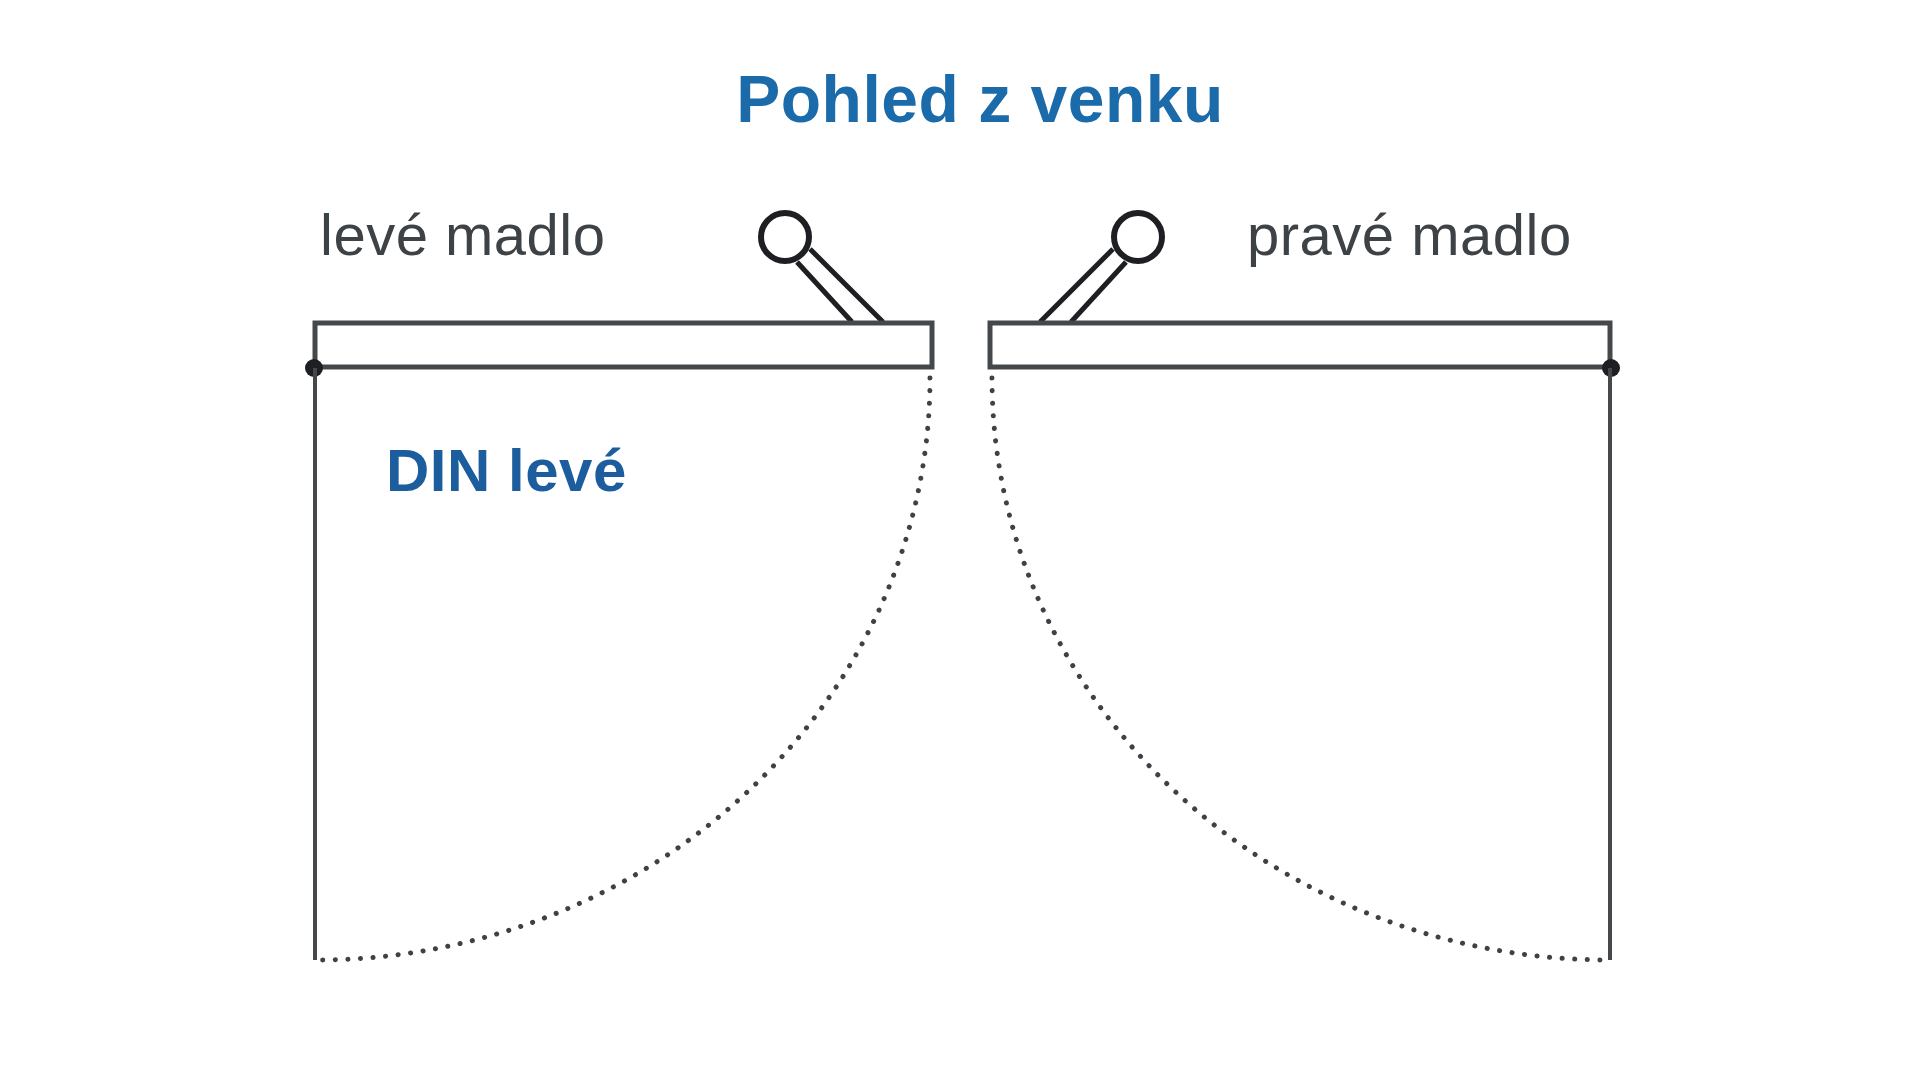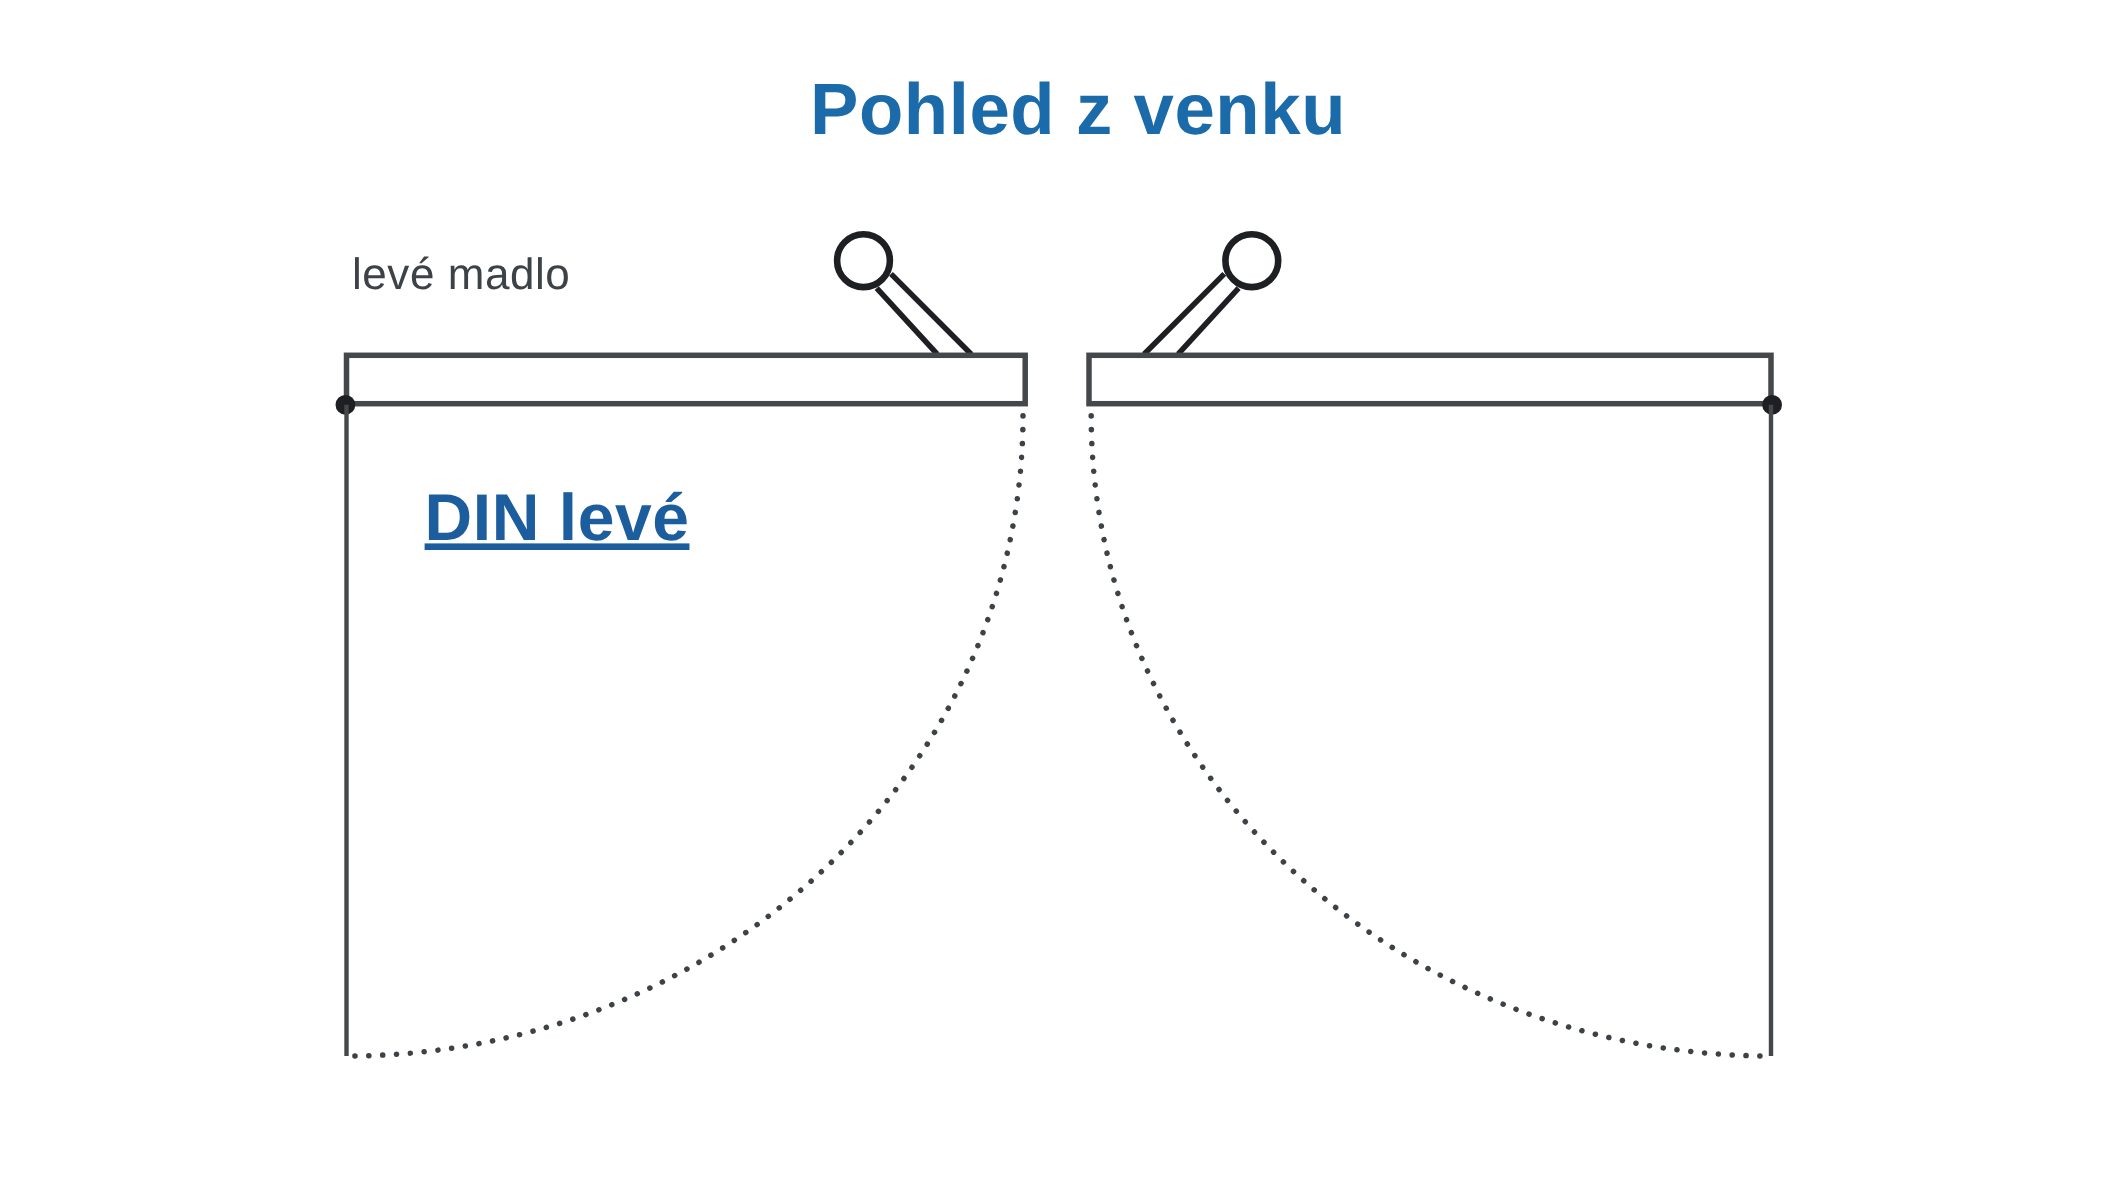--- a/index.html
+++ b/index.html
@@ -39,33 +39,31 @@
   .title {
     left: 980px;
     top: 66px;
     transform: translateX(-50%);
     font-size: 66px;
     font-weight: bold;
     letter-spacing: 0.5px;
     color: var(--title-blue);
   }
   .handle-label {
-    font-size: 40px;
+    font-size: 58px;
     color: var(--label-gray);
     letter-spacing: 0.5px;
-    margin-top: 24px;
   }
   .handle-label.left  { left: 320px;  top: 206px; }
   .handle-label.right { left: 1247px; top: 206px; }
   .din-label {
     font-size: 60px;
     font-weight: bold;
     color: var(--din-blue);
     letter-spacing: 0.5px;
-    text-decoration: underline;
   }
   .din-label.left  { left: 386px;  top: 441px; }
   .din-label.right { left: 1248px; top: 441px; }
 
   
   .panel { fill: #ffffff; stroke: var(--line-dark); stroke-width: 5; }
   .knob  { fill: #ffffff; stroke: var(--dot-black); stroke-width: 6; }
   .shaft { fill: none;    stroke: var(--dot-black); stroke-width: 5; }
   .hinge { fill: var(--dot-black); stroke: none; }
   .edge  { stroke: var(--line-dark); stroke-width: 4; }
@@ -78,20 +76,21 @@
   }
 </style>
 </head>
 <body>
 
 <div class="stage">
 
   <div class="lbl title">Pohled z venku</div>
 
   <div class="lbl handle-label left">levé madlo</div>
+  <div class="lbl handle-label right">pravé madlo</div>
 
   <div class="lbl din-label left">DIN levé</div>
 
   <svg class="drawing" viewBox="0 0 1920 1080" aria-hidden="true">
 
     <g>
       <path class="shaft" d="M 797 262 L 852 322 M 810 249 L 883 322"></path>
       <circle class="knob" cx="785" cy="237" r="24"></circle>
       <rect class="panel" x="315" y="323" width="617" height="44"></rect>
       <circle class="hinge" cx="314" cy="368" r="9"></circle>

